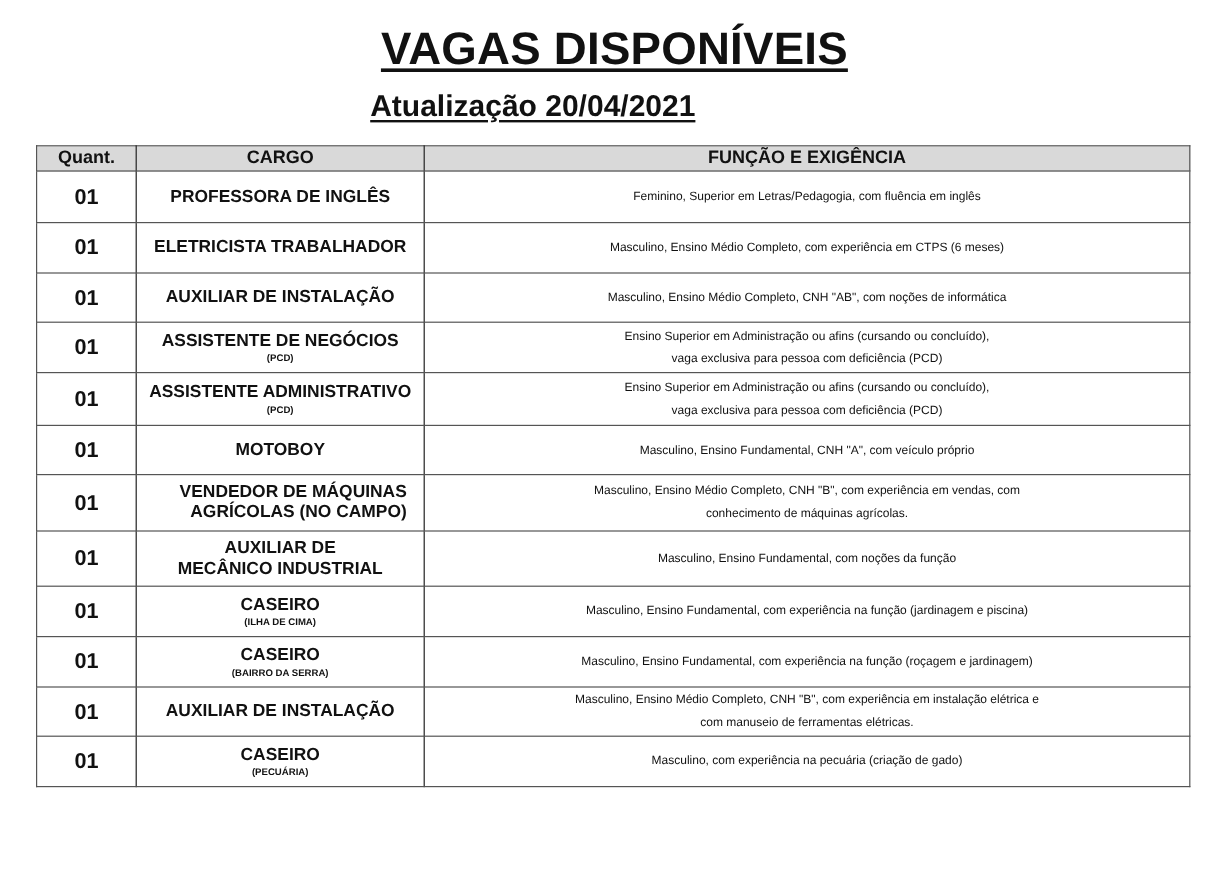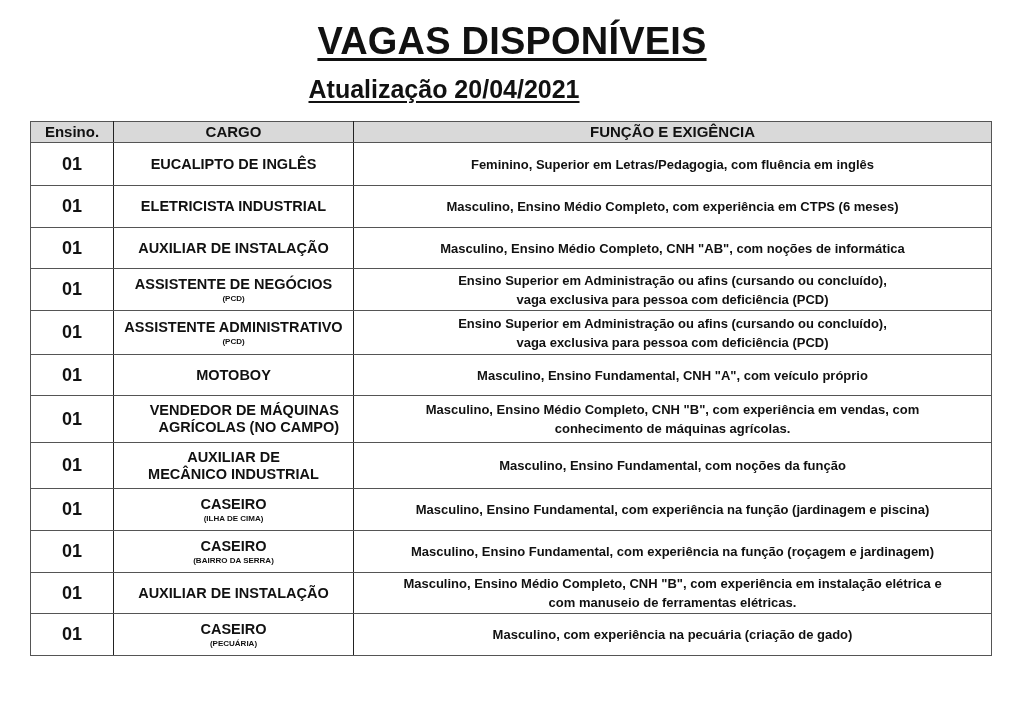--- a/index.html
+++ b/index.html
@@ -14,53 +14,53 @@
   table { position: absolute; left: 30px; top: 121px; width: 961px; border-collapse: collapse;
           table-layout: fixed; }
   col.c1 { width: 83px; } col.c2 { width: 240px; } col.c3 { width: 638px; }
   th, td { border: 1.5px solid #555; text-align: center; vertical-align: middle; padding: 0 4px; }
   th { background: #d9d9d9; font-size: 15px; font-weight: bold; height: 20px; line-height: 18px; }
   td { height: 40px; }
   td.q { font-size: 18px; font-weight: bold; border-right-color: #222; }
   td.cargo { font-size: 14.5px; font-weight: bold; line-height: 17px; border-right-color: #222; }
   th.q-h, th.cargo-h { border-right-color: #222; }
   .sub { display: block; font-size: 8px; font-weight: bold; line-height: 11px; }
-  td.func { font-size: 13px; line-height: 19px; font-weight: bold; }
+  td.func { font-size: 10px; line-height: 19px; }
   .line { display: block; }
 </style>
 </head>
 <body>
 
 <div class="title"><span>VAGAS DISPONÍVEIS</span></div>
 <div class="subtitle"><span>Atualização 20/04/2021</span></div>
 
 <table>
   <colgroup>
       <col class="c1">
       <col class="c2">
       <col class="c3">
     </colgroup>
   <thead>
     <tr>
-      <th class="q-h">Ensino.</th>
+      <th class="q-h">Quant.</th>
       <th class="cargo-h">CARGO</th>
       <th>FUNÇÃO E EXIGÊNCIA</th>
     </tr>
   </thead>
   <tbody id="rows">
       <tr style="height: 43px;">
         <td class="q">01</td>
-        <td class="cargo"><span>EUCALIPTO DE INGLÊS</span></td>
+        <td class="cargo"><span>PROFESSORA DE INGLÊS</span></td>
         <td class="func">
           <span class="line">Feminino, Superior em Letras/Pedagogia, com fluência em inglês</span>
         </td>
       </tr>
       <tr style="height: 42px;">
         <td class="q">01</td>
-        <td class="cargo"><span>ELETRICISTA INDUSTRIAL</span></td>
+        <td class="cargo"><span>ELETRICISTA TRABALHADOR</span></td>
         <td class="func">
           <span class="line">Masculino, Ensino Médio Completo, com experiência em CTPS (6 meses)</span>
         </td>
       </tr>
       <tr style="height: 41px;">
         <td class="q">01</td>
         <td class="cargo"><span>AUXILIAR DE INSTALAÇÃO</span></td>
         <td class="func">
           <span class="line">Masculino, Ensino Médio Completo, CNH "AB", com noções de informática</span>
         </td>

